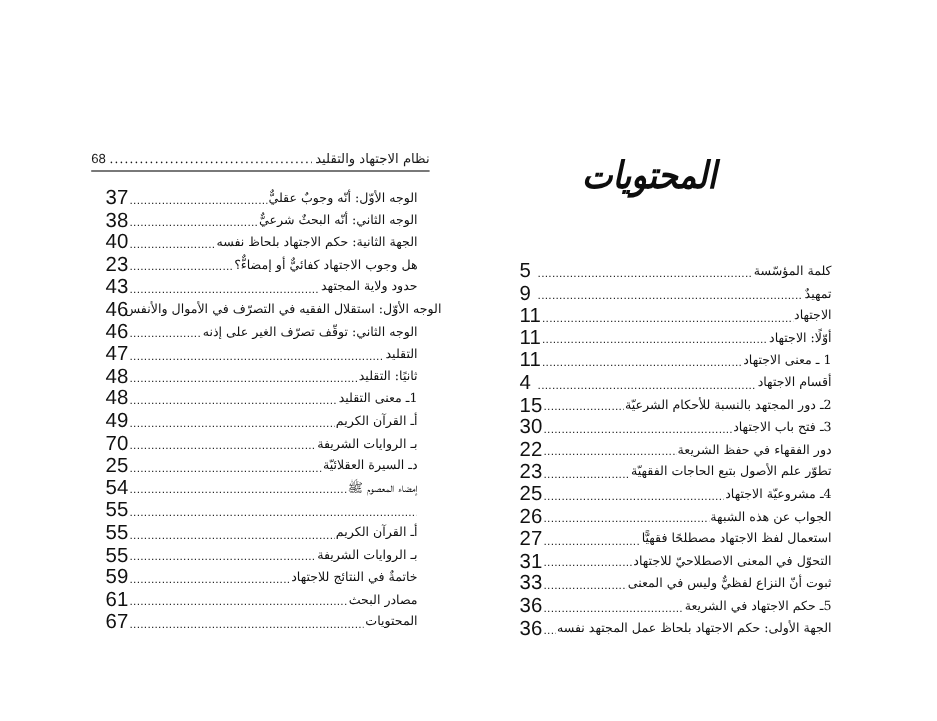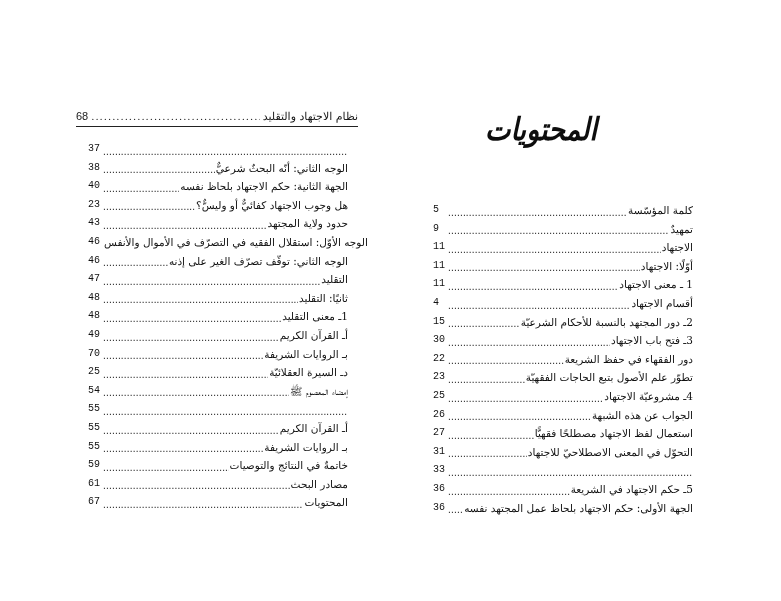--- a/index.html
+++ b/index.html
@@ -10,21 +10,21 @@
     body {
       width: 781px;
       height: 601px;
       position: relative;
       overflow: hidden;
       font-family: "DejaVu Serif", serif;
       color: #111111;
     }
     .page {
       position: absolute;
-      top: 0;
+      top: 16px;
       height: 430px;
     }
     .page-left { left: 0; width: 390px; }
     .page-right { left: 390px; width: 391px; }
 
     .running-header {
       position: absolute;
       left: 76px;
       top: 110px;
       width: 282px;
@@ -80,22 +80,22 @@
 
     .toc-item {
       display: flex;
       direction: ltr;
       align-items: flex-end;
       height: 18.6px;
       line-height: 18.6px;
       white-space: nowrap;
     }
     .toc-page {
-      font-family: Liberation Mono, monospace;
-      font-size: 10px;
+      font-family: Liberation Sans, sans-serif;
+      font-size: 17px;
       color: #111;
       min-width: 14px;
       text-align: left;
       margin-top: 44px;
     }
     .toc-dots {
       flex: 1;
       overflow: hidden;
       white-space: nowrap;
       font-family: "Liberation Sans", sans-serif;
@@ -119,35 +119,36 @@
   <div class="running-header">
     <span class="hdr-num">68</span>
     <span class="hdr-dots">........................................................................</span>
     <span class="hdr-title">نظام الاجتهاد والتقليد</span>
   </div>
 
   <ul class="toc-list toc-left">
     <li class="toc-item">
         <span class="toc-page">37</span>
         <span class="toc-dots">..........................................................................................................................................</span>
+        <span class="toc-label">الوجه الأوّل: أنّه وجوبٌ عقليٌّ</span>
       </li>
     <li class="toc-item">
         <span class="toc-page">38</span>
         <span class="toc-dots">..........................................................................................................................................</span>
         <span class="toc-label">الوجه الثاني: أنّه البحثٌ شرعيٌّ</span>
       </li>
     <li class="toc-item">
         <span class="toc-page">40</span>
         <span class="toc-dots">..........................................................................................................................................</span>
         <span class="toc-label">الجهة الثانية: حكم الاجتهاد بلحاظ نفسه</span>
       </li>
     <li class="toc-item">
         <span class="toc-page">23</span>
         <span class="toc-dots">..........................................................................................................................................</span>
-        <span class="toc-label">هل وجوب الاجتهاد كفائيٌّ أو وليسٌّ؟</span>
+        <span class="toc-label">هل وجوب الاجتهاد كفائيٌّ أو إمضاءٌّ؟</span>
       </li>
     <li class="toc-item">
         <span class="toc-page">43</span>
         <span class="toc-dots">..........................................................................................................................................</span>
         <span class="toc-label">حدود ولاية المجتهد</span>
       </li>
     <li class="toc-item">
         <span class="toc-page">46</span>
         <span class="toc-dots">..........................................................................................................................................</span>
         <span class="toc-label">الوجه الأوّل: استقلال الفقيه في التصرّف في الأموال والأنفس</span>
@@ -202,21 +203,21 @@
         <span class="toc-label">أـ القرآن الكريم</span>
       </li>
     <li class="toc-item">
         <span class="toc-page">55</span>
         <span class="toc-dots">..........................................................................................................................................</span>
         <span class="toc-label">بـ الروايات الشريفة</span>
       </li>
     <li class="toc-item">
         <span class="toc-page">59</span>
         <span class="toc-dots">..........................................................................................................................................</span>
-        <span class="toc-label">خاتمةٌ في النتائج والتوصيات</span>
+        <span class="toc-label">خاتمةٌ في النتائج للاجتهاد</span>
       </li>
     <li class="toc-item">
         <span class="toc-page">61</span>
         <span class="toc-dots">..........................................................................................................................................</span>
         <span class="toc-label">مصادر البحث</span>
       </li>
     <li class="toc-item">
         <span class="toc-page">67</span>
         <span class="toc-dots">..........................................................................................................................................</span>
         <span class="toc-label">المحتويات</span>
@@ -294,20 +295,21 @@
         <span class="toc-label">استعمال لفظ الاجتهاد مصطلحًا فقهيًّا</span>
       </li>
     <li class="toc-item">
         <span class="toc-page">31</span>
         <span class="toc-dots">..........................................................................................................................................</span>
         <span class="toc-label">التحوّل في المعنى الاصطلاحيّ للاجتهاد</span>
       </li>
     <li class="toc-item">
         <span class="toc-page">33</span>
         <span class="toc-dots">..........................................................................................................................................</span>
+        <span class="toc-label">ثبوت أنّ النزاع لفظيٌّ وليس في المعنى</span>
       </li>
     <li class="toc-item">
         <span class="toc-page">36</span>
         <span class="toc-dots">..........................................................................................................................................</span>
         <span class="toc-label">5ـ حكم الاجتهاد في الشريعة</span>
       </li>
     <li class="toc-item">
         <span class="toc-page">36</span>
         <span class="toc-dots">..........................................................................................................................................</span>
         <span class="toc-label">الجهة الأولى: حكم الاجتهاد بلحاظ عمل المجتهد نفسه</span>

